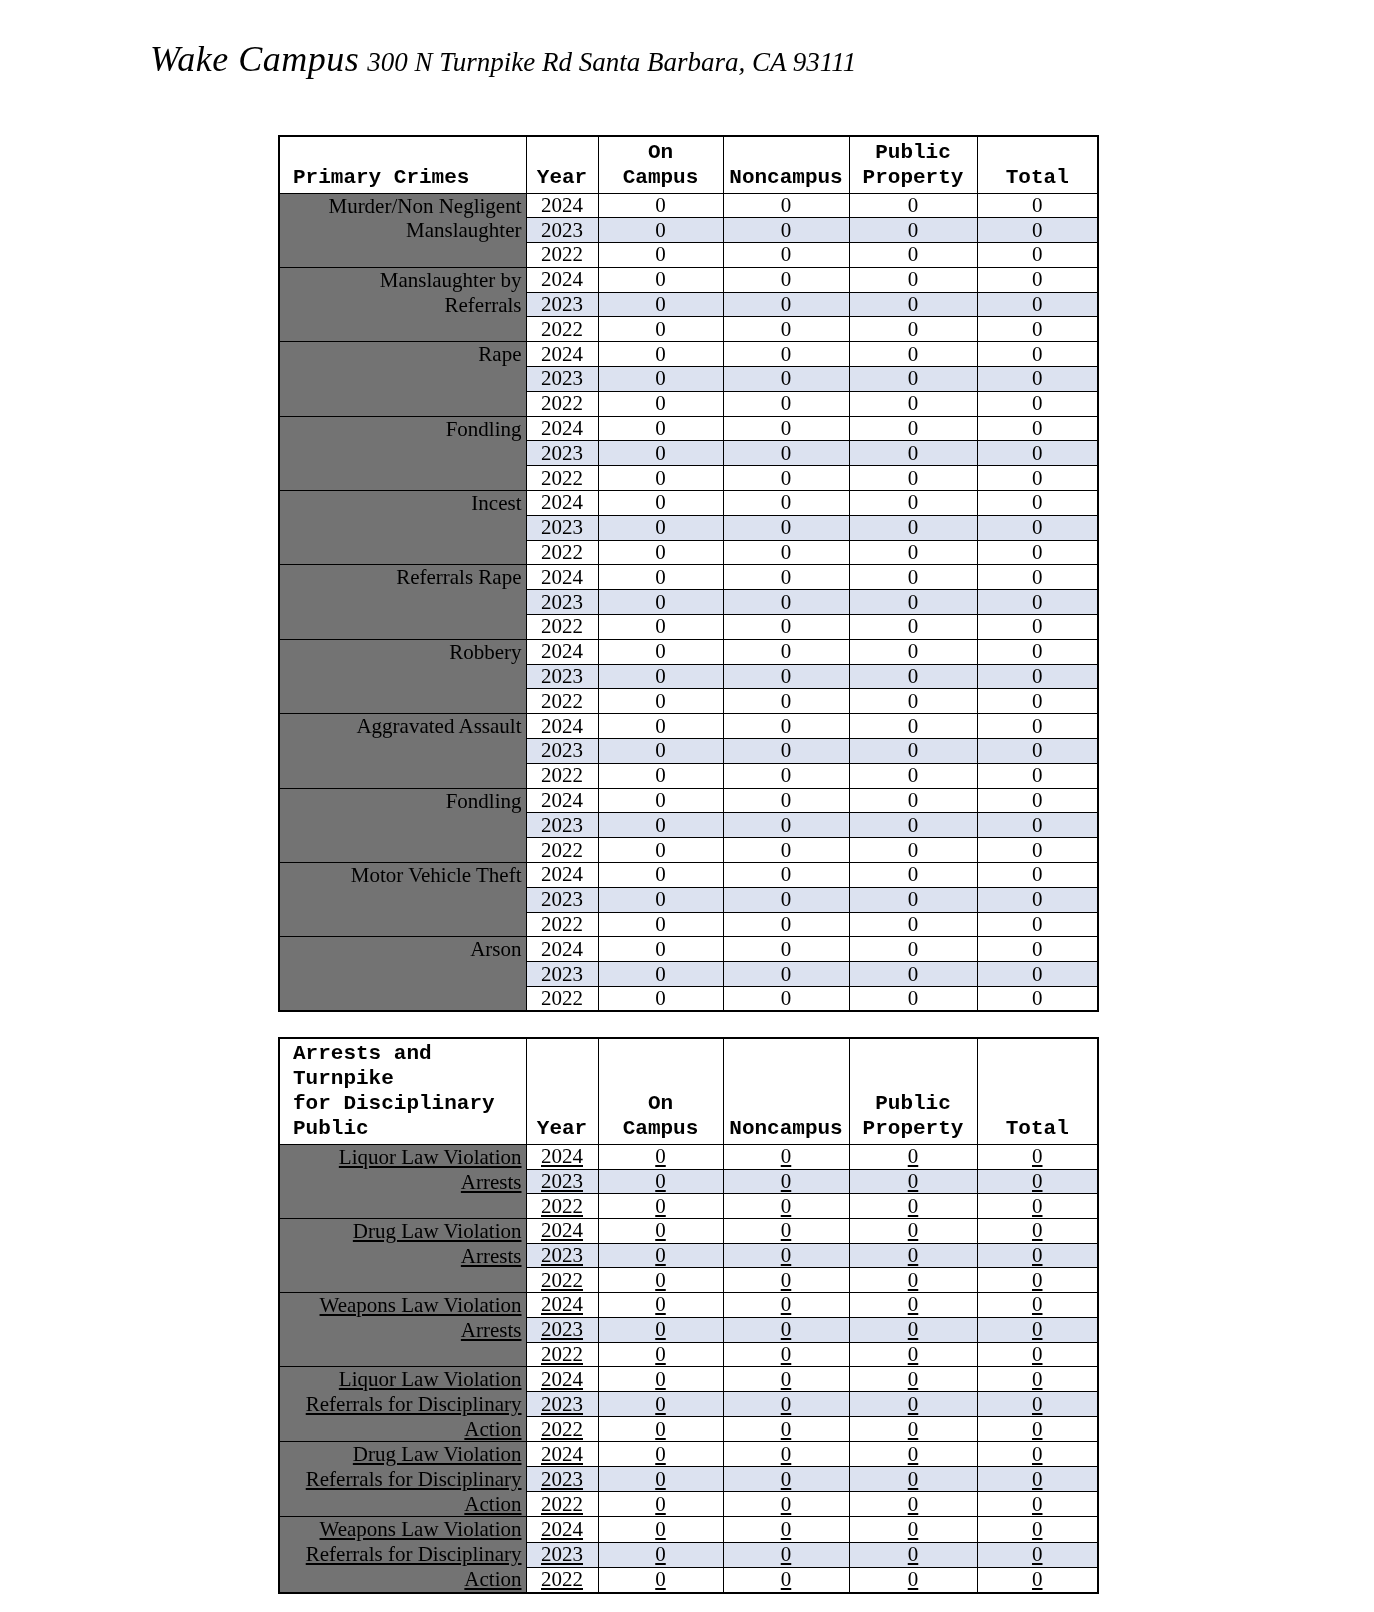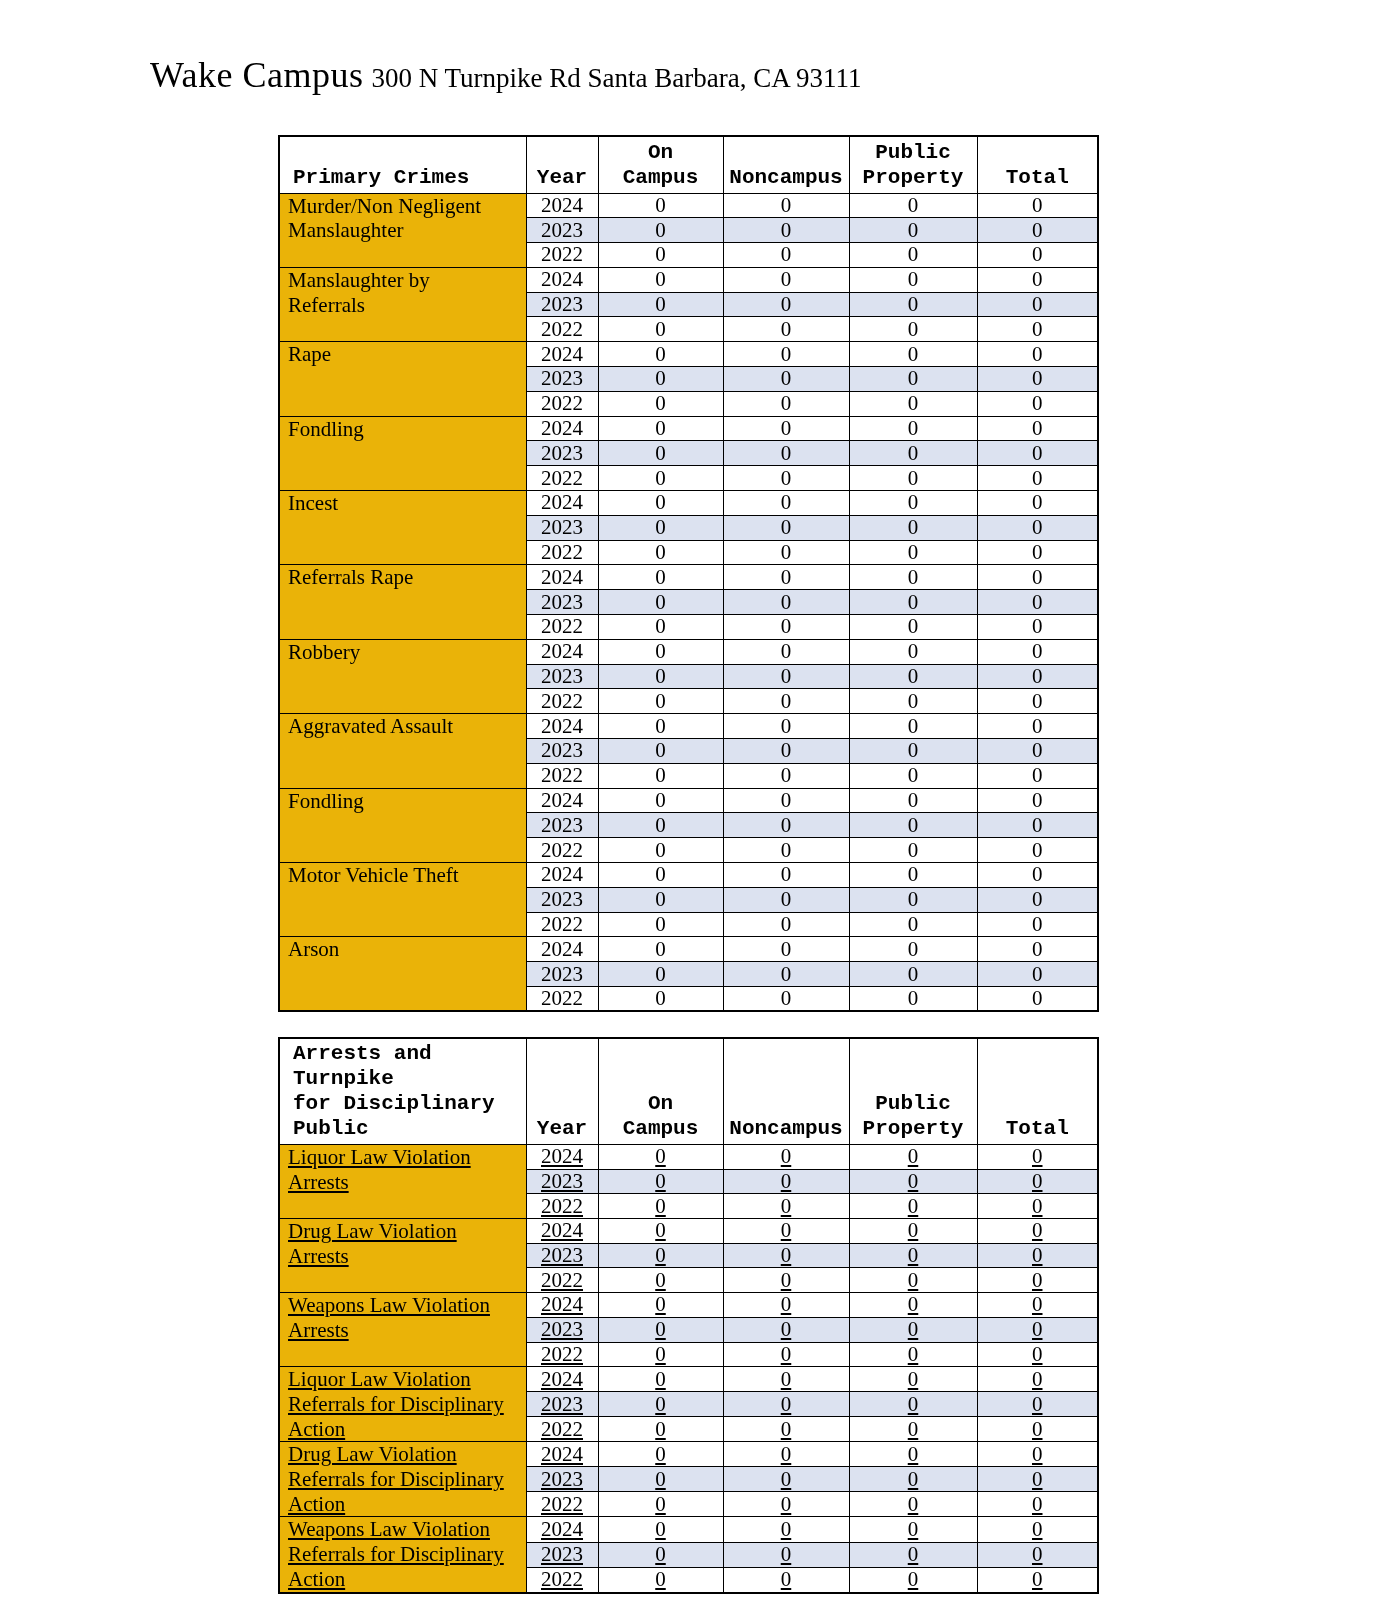--- a/index.html
+++ b/index.html
@@ -1,21 +1,21 @@
 <!DOCTYPE html>
 <html><head>
 <meta charset="utf-8">
 <style>
   html,body{margin:0;padding:0;}
   body{
     width:1374px;height:1612px;position:relative;background:#ffffff;
     font-family:"Liberation Serif","DejaVu Serif",serif;color:#000000;
     overflow:hidden;
   }
-  .doc-title{position:absolute;left:150px;top:54px;white-space:nowrap;}
+  .doc-title{position:absolute;left:150px;top:38px;white-space:nowrap;font-style:italic;}
   .doc-title .campus{font-size:36px;letter-spacing:0.5px;}
   .doc-title .address{font-size:27px;margin-left:8px;}
 
   table.tbl{
     position:absolute;left:278px;border-collapse:collapse;table-layout:fixed;
     width:819px;border:2px solid #000;
   }
   .tbl--primary{top:135px;}
   .tbl--arrests{top:1037px;}
   .tbl th,.tbl td{border:1px solid #000;overflow:hidden;}
@@ -26,21 +26,21 @@
     font-size:21px;font-weight:bold;vertical-align:bottom;
     text-align:center;padding:2px 4px 3px 4px;
   }
   .tbl th.cat{text-align:left;padding-left:13px;}
   .hline{display:block;line-height:25px;font-family:Liberation Mono, monospace;}
 
   .tbl--primary tbody tr{height:24.8px;}
   .tbl--arrests tbody tr{height:24.7px;text-decoration:underline;}
   .tbl td{font-size:21px;}
   td.name{
-    vertical-align:top;text-align:left;background:#eab308;
+    vertical-align:top;text-align:right;background:#737373;
     padding:0 4px 0 8px;
   }
   .nline{display:block;line-height:24.7px;white-space:nowrap;}
   td.num{text-align:center;padding:0;line-height:23px;}
   tr.shade td{background:#dce2f0;}
 
   .c-name{width:247px;}
   .c-year{width:72px;}
   .c-on{width:125px;}
   .c-non{width:126px;}

